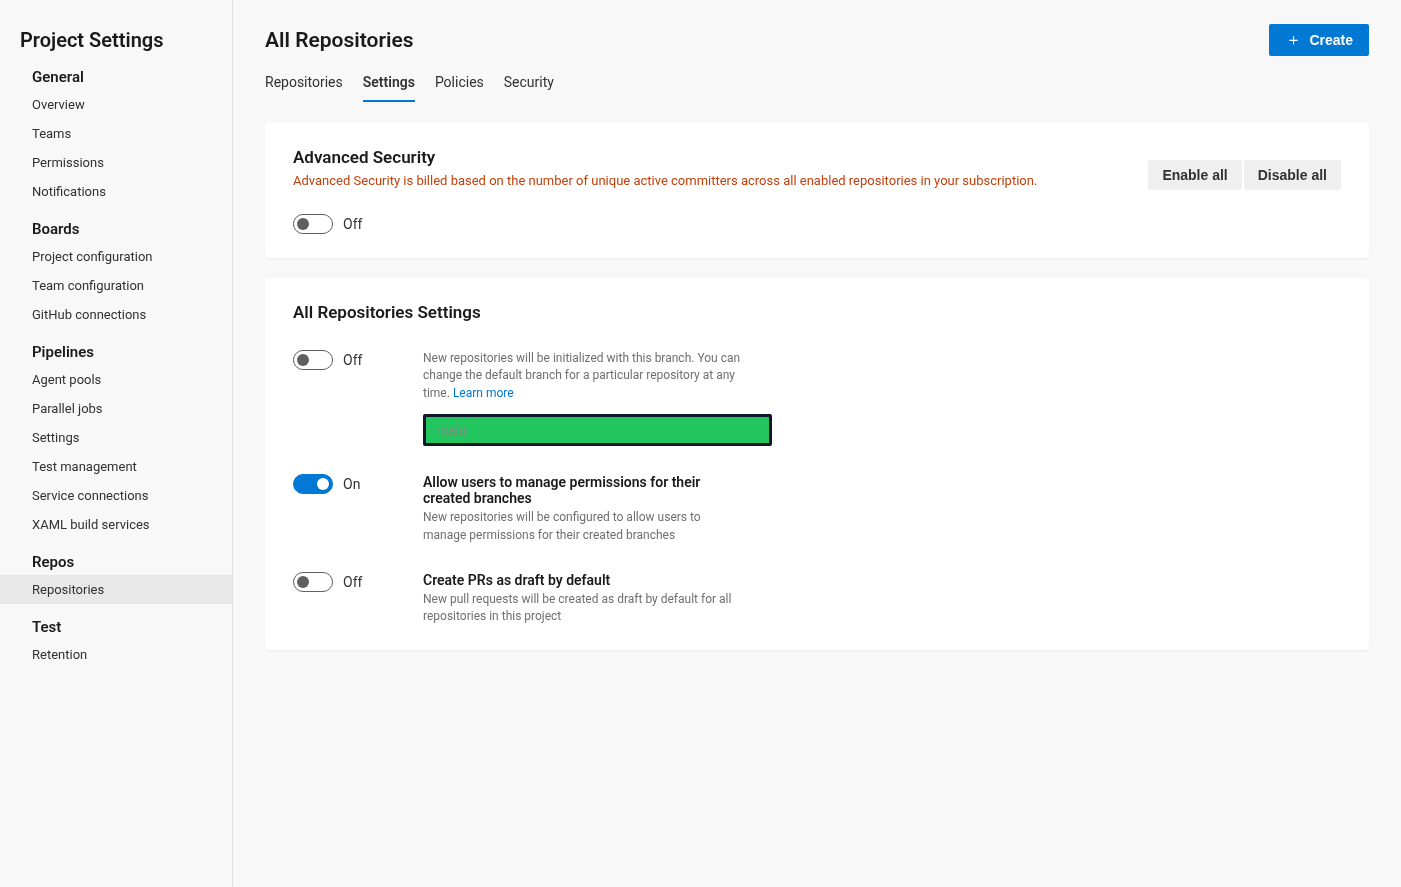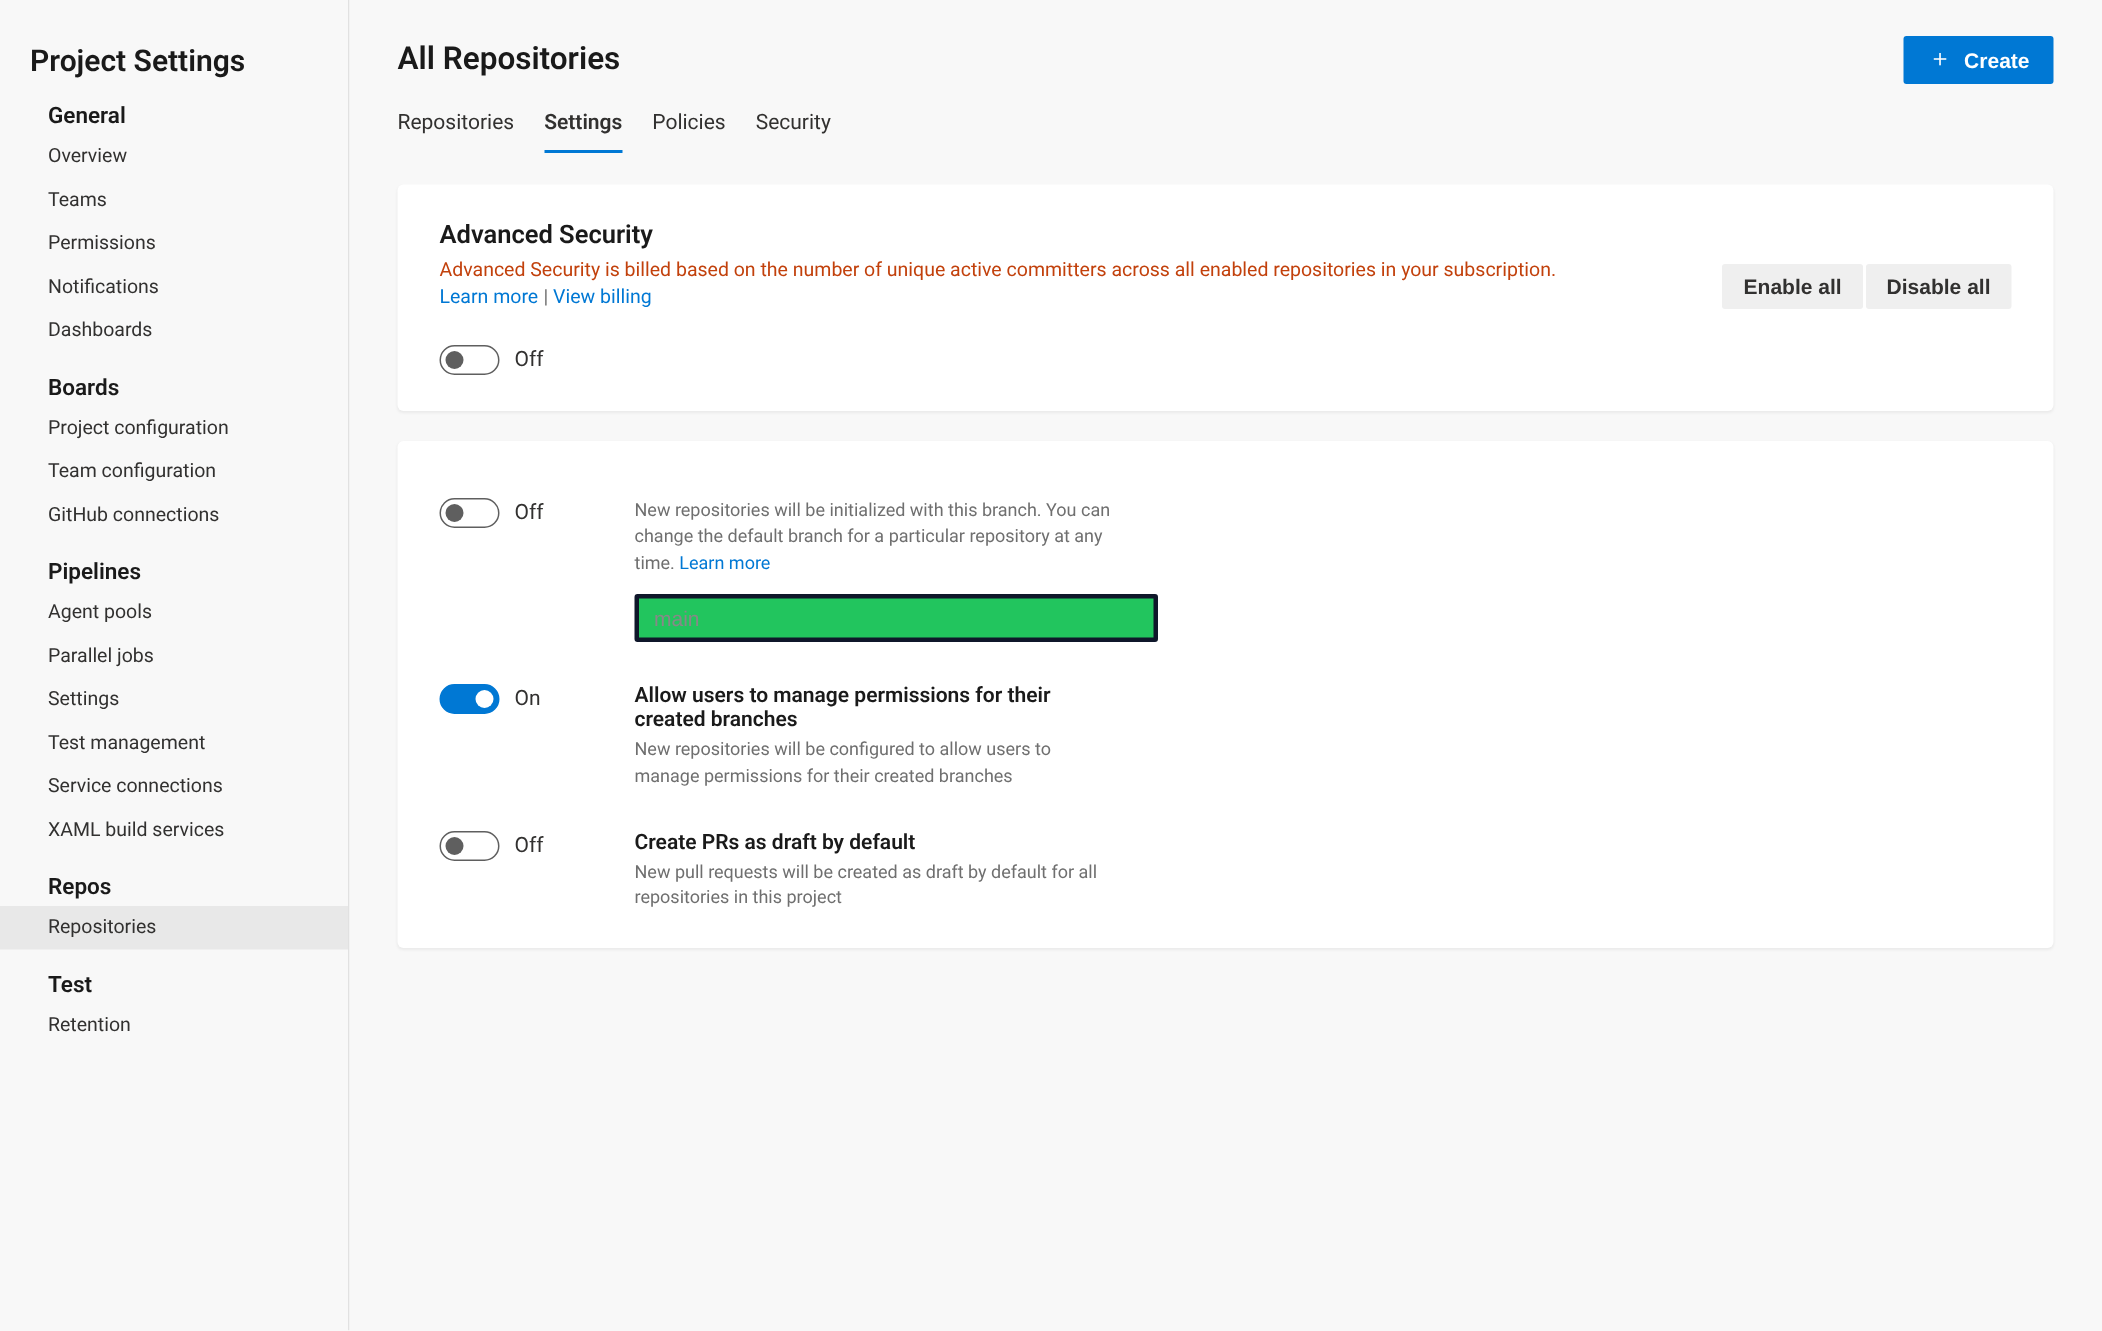--- a/index.html
+++ b/index.html
@@ -226,21 +226,20 @@
 <body>
 
 <div class="sidebar">
   <div class="sidebar-title">Project Settings</div>
 
   <div class="sidebar-section-header">General</div>
   <div class="sidebar-item">Overview</div>
   <div class="sidebar-item">Teams</div>
   <div class="sidebar-item">Permissions</div>
   <div class="sidebar-item">Notifications</div>
-  <div class="sidebar-item">Dashboards</div>
 
   <div class="sidebar-section-header">Boards</div>
   <div class="sidebar-item">Project configuration</div>
   <div class="sidebar-item">Team configuration</div>
   <div class="sidebar-item">GitHub connections</div>
 
   <div class="sidebar-section-header">Pipelines</div>
   <div class="sidebar-item">Agent pools</div>
   <div class="sidebar-item">Parallel jobs</div>
   <div class="sidebar-item">Settings</div>
@@ -269,41 +268,37 @@
     <div class="tab active">Settings</div>
     <div class="tab">Policies</div>
     <div class="tab">Security</div>
   </div>
 
   <div class="card">
     <div class="card-header-row">
       <div class="card-header-left">
         <div class="card-title">Advanced Security</div>
         <div class="card-desc">Advanced Security is billed based on the number of unique active committers across all enabled repositories in your subscription.</div>
-        <div>
-          <span class="link">Learn more</span>
-          <span class="link-sep"> | </span>
-          <span class="link">View billing</span>
-        </div>
       </div>
       <div class="card-header-right">
         <button class="btn-secondary">Enable all</button>
         <button class="btn-secondary">Disable all</button>
       </div>
     </div>
 
     <div class="setting-row">
       <div class="toggle-col">
         <div class="toggle off"></div>
         <span class="toggle-label">Off</span>
       </div>
     </div>
   </div>
 
   <div class="card all-settings">
+    <div class="card-title">All Repositories Settings</div>
 
     <div class="setting-row">
       <div class="toggle-col">
         <div class="toggle off"></div>
         <span class="toggle-label">Off</span>
       </div>
       <div class="setting-body narrow">
         <div class="setting-desc">
           <span>New repositories will be initialized with this branch. You can change the default branch for a particular repository at any time. </span><span class="link">Learn more</span>
         </div>

